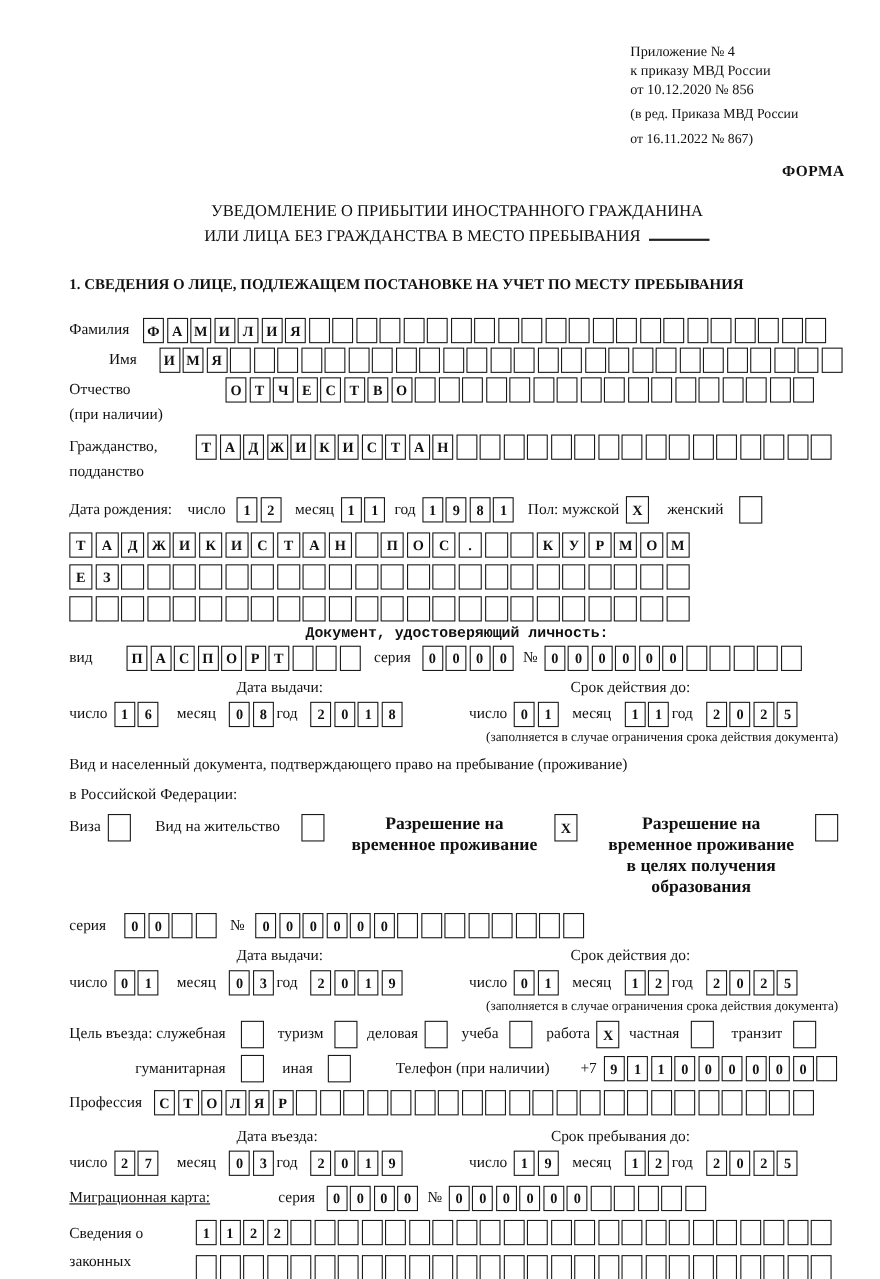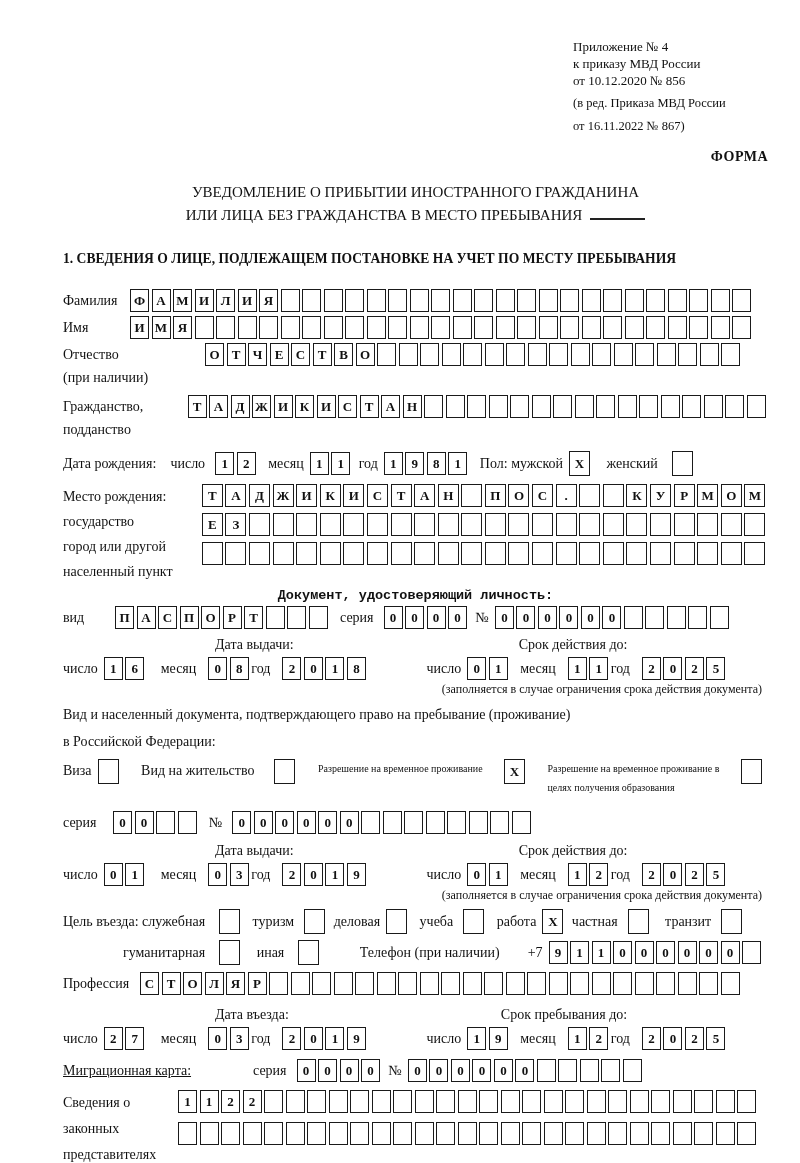--- a/index.html
+++ b/index.html
@@ -25,21 +25,21 @@
   .cells.wide .cell{width:21px;margin-right:2.6px;}
   .cb .cell{width:21px;height:25px;}
   .stack{display:flex;flex-direction:column;}
   .center{text-align:center;}
   .bold{font-weight:bold;}
   .dategrp{display:flex;align-items:flex-start;}
   .dategrp .lbl{margin-right:6px;}
   .gap6{width:6px;flex:0 0 auto;} .gap10{width:10px;flex:0 0 auto;}
   .gap14{width:14px;flex:0 0 auto;} .gap20{width:20px;flex:0 0 auto;}
   .note{font-size:12px;text-align:right;padding-right:6px;margin-top:2px;}
-  .wraplbl{font-size:10px;line-height:19px;white-space:normal;}
+  .wraplbl{font-size:16px;line-height:19px;text-align:center;white-space:normal;font-weight:bold;}
 </style>
 </head>
 <body>
 
 <div class="page">
 
   <div class="hdr-block">
     <div>Приложение № 4</div>
     <div>к приказу МВД России</div>
     <div>от 10.12.2020 № 856</div>
@@ -86,21 +86,21 @@
         <span class="cell"></span>
         <span class="cell"></span>
         <span class="cell"></span>
         <span class="cell"></span>
         <span class="cell"></span>
         <span class="cell"></span>
       </div>
   </div>
 
   <div class="row">
-    <div class="lbl" style="width:67px;">Имя</div>
+    <div class="lbl" style="width:67px;margin-left:36px;">Имя</div>
     <div class="cells">
         <span class="cell">И</span>
         <span class="cell">М</span>
         <span class="cell">Я</span>
         <span class="cell"></span>
         <span class="cell"></span>
         <span class="cell"></span>
         <span class="cell"></span>
         <span class="cell"></span>
         <span class="cell"></span>
@@ -154,21 +154,21 @@
         <span class="cell"></span>
         <span class="cell"></span>
         <span class="cell"></span>
         <span class="cell"></span>
         <span class="cell"></span>
         <span class="cell"></span>
         <span class="cell"></span>
       </div>
   </div>
 
-  <div class="row" style="margin-top:6px;gap:10px;">
+  <div class="row" style="margin-top:6px;">
     <div class="stack" style="width:115px;">
       <span class="lbl">Гражданство,</span>
       <span class="lbl">подданство</span>
     </div>
     <div class="cells">
         <span class="cell">Т</span>
         <span class="cell">А</span>
         <span class="cell">Д</span>
         <span class="cell">Ж</span>
         <span class="cell">И</span>
@@ -230,26 +230,20 @@
       </div>
       <div class="gap14"></div>
     <span class="lbl">женский</span>
       <div class="gap14"></div>
     <div class="cells cb">
         <span class="cell"></span>
       </div>
   </div>
 
   <div class="row" style="margin-top:8px;">
-    <div class="stack" style="width:142px;line-height:21px;">
-      <span class="lbl" style="line-height:25px;">Место рождения:</span>
-      <span class="lbl" style="line-height:25px;">государство</span>
-      <span class="lbl" style="line-height:25px;">город или другой</span>
-      <span class="lbl" style="line-height:25px;">населенный пункт</span>
-    </div>
     <div class="stack" style="gap:6px;">
       <div class="cells wide">
           <span class="cell">Т</span>
           <span class="cell">А</span>
           <span class="cell">Д</span>
           <span class="cell">Ж</span>
           <span class="cell">И</span>
           <span class="cell">К</span>
           <span class="cell">И</span>
           <span class="cell">С</span>

